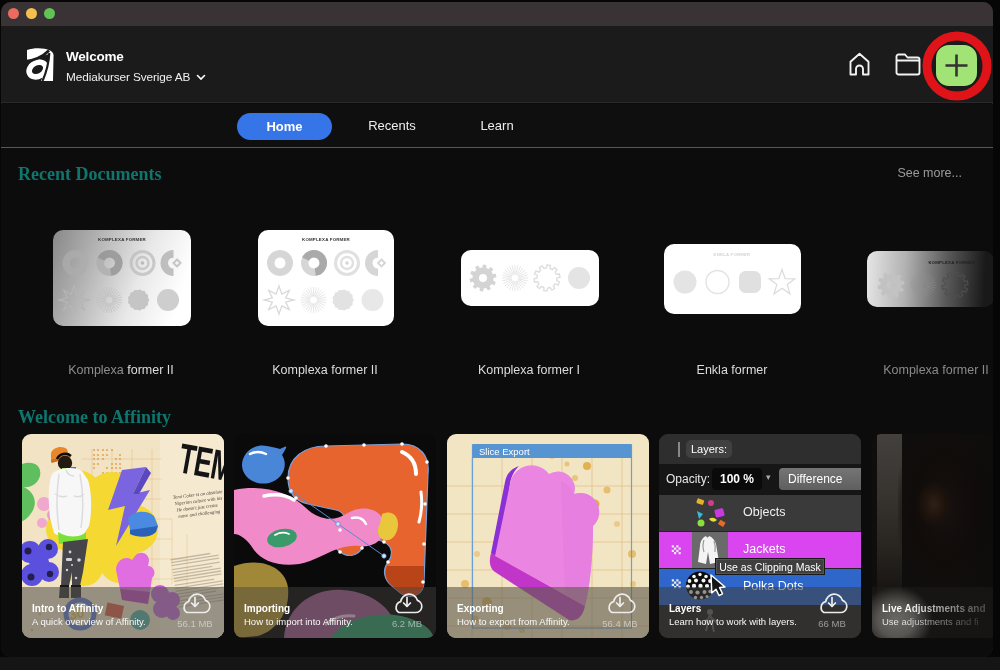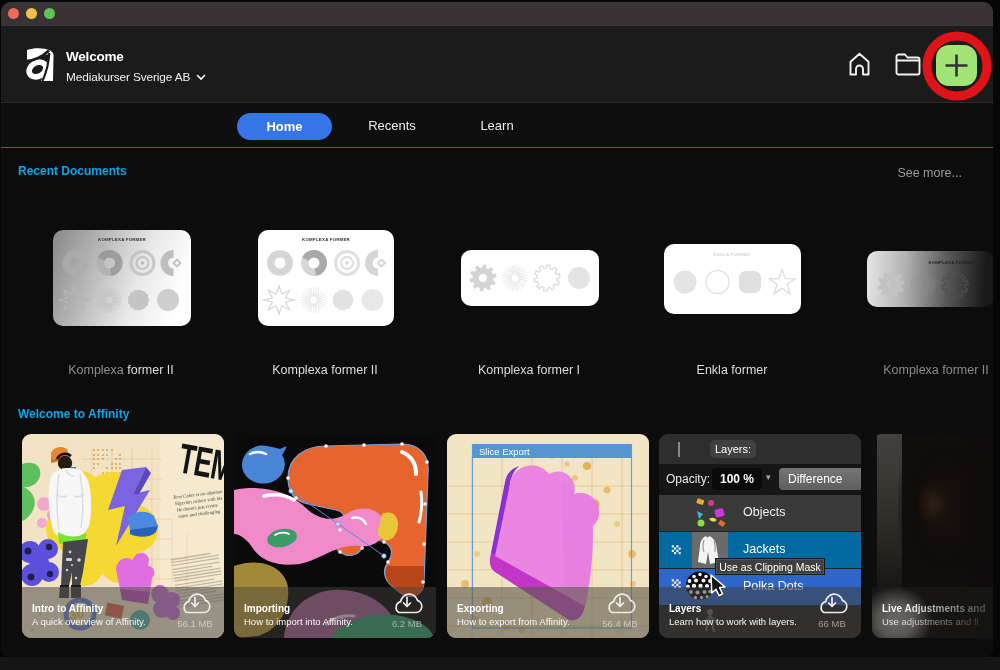--- a/index.html
+++ b/index.html
@@ -7,21 +7,21 @@
     font-family:"Liberation Sans", sans-serif; }
   .win { position:absolute; left:1px; top:2px; width:992px; height:655px;
     background:#0d0d0d; border-radius:10px; overflow:hidden; box-shadow: inset -1px 0 0 #262626, inset 1px 0 0 #222; }
   .titlebar { position:absolute; left:0; top:0; width:100%; height:24px; background:#3a3335; }
   .tl { position:absolute; top:6px; width:11px; height:11px; border-radius:50%; }
   .header { position:absolute; left:0; top:24px; width:100%; height:77px; background:#1b1b1b; border-bottom:1px solid #2c282a; }
   .tabs { position:absolute; left:0; top:102px; width:100%; height:44px; background:#0f0f0f; border-bottom:1px solid #15803d; }
   .pill { position:absolute; left:236px; top:9px; width:95px; height:27px; background:#3575e8; border-radius:14px;
     color:#fff; font-size:13px; font-weight:bold; text-align:center; line-height:27px; }
   .tab { position:absolute; top:0; height:44px; line-height:44px; color:#ececec; font-size:13px; text-align:center; }
-  .h1 { position:absolute; color:#0ea5e9; font-size:12px; font-weight:bold; }
+  .h1 { position:absolute; color:#0f766e; font-size:18px; font-weight:bold;font-family:Liberation Serif, serif; }
   .seemore { position:absolute; right:31px; top:164px; color:#9a9a9a; font-size:12.5px; }
   .doccard { position:absolute; border-radius:10px; background:#fff; }
   .doclabel { position:absolute; top:361px; width:204px; text-align:center; font-size:12.5px; color:#dcdcdc; }
   .bigcard { position:absolute; top:432px; width:202px; height:204px; border-radius:9px; overflow:hidden; background:#111; }
   .overlay { position:absolute; left:0; bottom:0; width:100%; height:51px; background:rgba(108,104,96,0.55); }
   .ct { position:absolute; left:10px; bottom:24.5px; color:#fff; font-size:10px; font-weight:bold; z-index:3; }
   .cs { position:absolute; left:10px; bottom:11px; color:#f8f8f8; font-size:9.5px; z-index:3; }
   .cloud { position:absolute; right:12px; top:2px; width:34px; height:27px; }
   .mb { position:absolute; right:3px; top:31px; width:52px; text-align:center; color:rgba(255,255,255,0.5); font-size:9.5px; }
 </style>
@@ -403,41 +403,41 @@
             <path d="M17 8.5 V17"></path>
             <path d="M13.6 14 L17 17.4 L20.4 14"></path>
           </g>
         </svg>
         <div class="mb">56.4 MB</div>
       </div>
   </div>
   <div class="bigcard" id="bc4" style="left:658px;background:#232323;">
     <div style="position:absolute;left:0;top:0;width:202px;height:30px;background:#2e2e2e;"></div>
     <div style="position:absolute;left:19px;top:8px;width:2px;height:15px;background:#888;"></div>
-    <div style="position:absolute;left:27px;top:6px;width:46px;height:18px;background:#404040;border-radius:5px;color:#fff;font-size:11px;line-height:18px;text-align:center;margin-left:24px;">Layers:</div>
+    <div style="position:absolute;left:27px;top:6px;width:46px;height:18px;background:#404040;border-radius:5px;color:#fff;font-size:11px;line-height:18px;text-align:center;">Layers:</div>
     <div style="position:absolute;left:0;top:30px;width:202px;height:31px;background:#161616;">
       <span style="position:absolute;left:7px;top:8px;color:#e8e8e8;font-size:12px;">Opacity:</span>
       <span style="position:absolute;left:53px;top:4px;width:50px;height:22px;background:#0a0a0a;border-radius:4px;color:#fff;font-size:12px;font-weight:bold;text-align:center;line-height:22px;">100 %</span>
       <span style="position:absolute;left:107px;top:8px;color:#aaa;font-size:9px;">▾</span>
       <span style="position:absolute;left:120px;top:4px;width:82px;height:22px;background:linear-gradient(#757575,#5f5f5f);border-radius:4px 0 0 4px;color:#fff;font-size:12px;line-height:22px;padding-left:9px;">Difference</span>
     </div>
 
     <div style="position:absolute;left:0;top:61px;width:202px;height:36px;background:#3a3a3a;">
       <span style="position:absolute;left:84px;top:10px;color:#f0f0f0;font-size:12.5px;">Objects</span>
       <svg style="position:absolute;left:30px;top:2px;" width="40" height="32" viewBox="0 0 40 32">
         <rect x="8" y="2" width="7" height="5" rx="1" fill="#e8b02a" transform="rotate(20 11 4)"></rect>
         <circle cx="22" cy="6" r="3" fill="#d23a8a"></circle>
         <rect x="26" y="12" width="9" height="8" rx="1.5" fill="#c83ae0" transform="rotate(-15 30 16)"></rect>
         <path d="M8 14 l6 3 -4 5 Z" fill="#3ab8d8"></path>
         <circle cx="12" cy="26" r="3.5" fill="#8adf3a"></circle>
         <path d="M20 22 q4 -3 8 1 q-4 4 -8 -1Z" fill="#e8e13a"></path>
         <rect x="30" y="24" width="6" height="5" fill="#e86a2a" transform="rotate(30 33 26)"></rect>
       </svg>
     </div>
-    <div style="position:absolute;left:0;top:98px;width:202px;height:36px;background:#0369a1;">
+    <div style="position:absolute;left:0;top:98px;width:202px;height:36px;background:#d946ef;">
       <span style="position:absolute;left:84px;top:10px;color:#fff;font-size:12.5px;">Jackets</span>
       <svg style="position:absolute;left:12px;top:12px;" width="12" height="13" viewBox="0 0 16 16">
         <g fill="#e8e8e8">
             <rect x="1" y="1" width="3" height="3"></rect>
             <rect x="7" y="1" width="3" height="3"></rect>
             <rect x="4" y="4" width="3" height="3"></rect>
             <rect x="10" y="4" width="3" height="3"></rect>
             <rect x="1" y="7" width="3" height="3"></rect>
             <rect x="7" y="7" width="3" height="3"></rect>
             <rect x="4" y="10" width="3" height="3"></rect>

